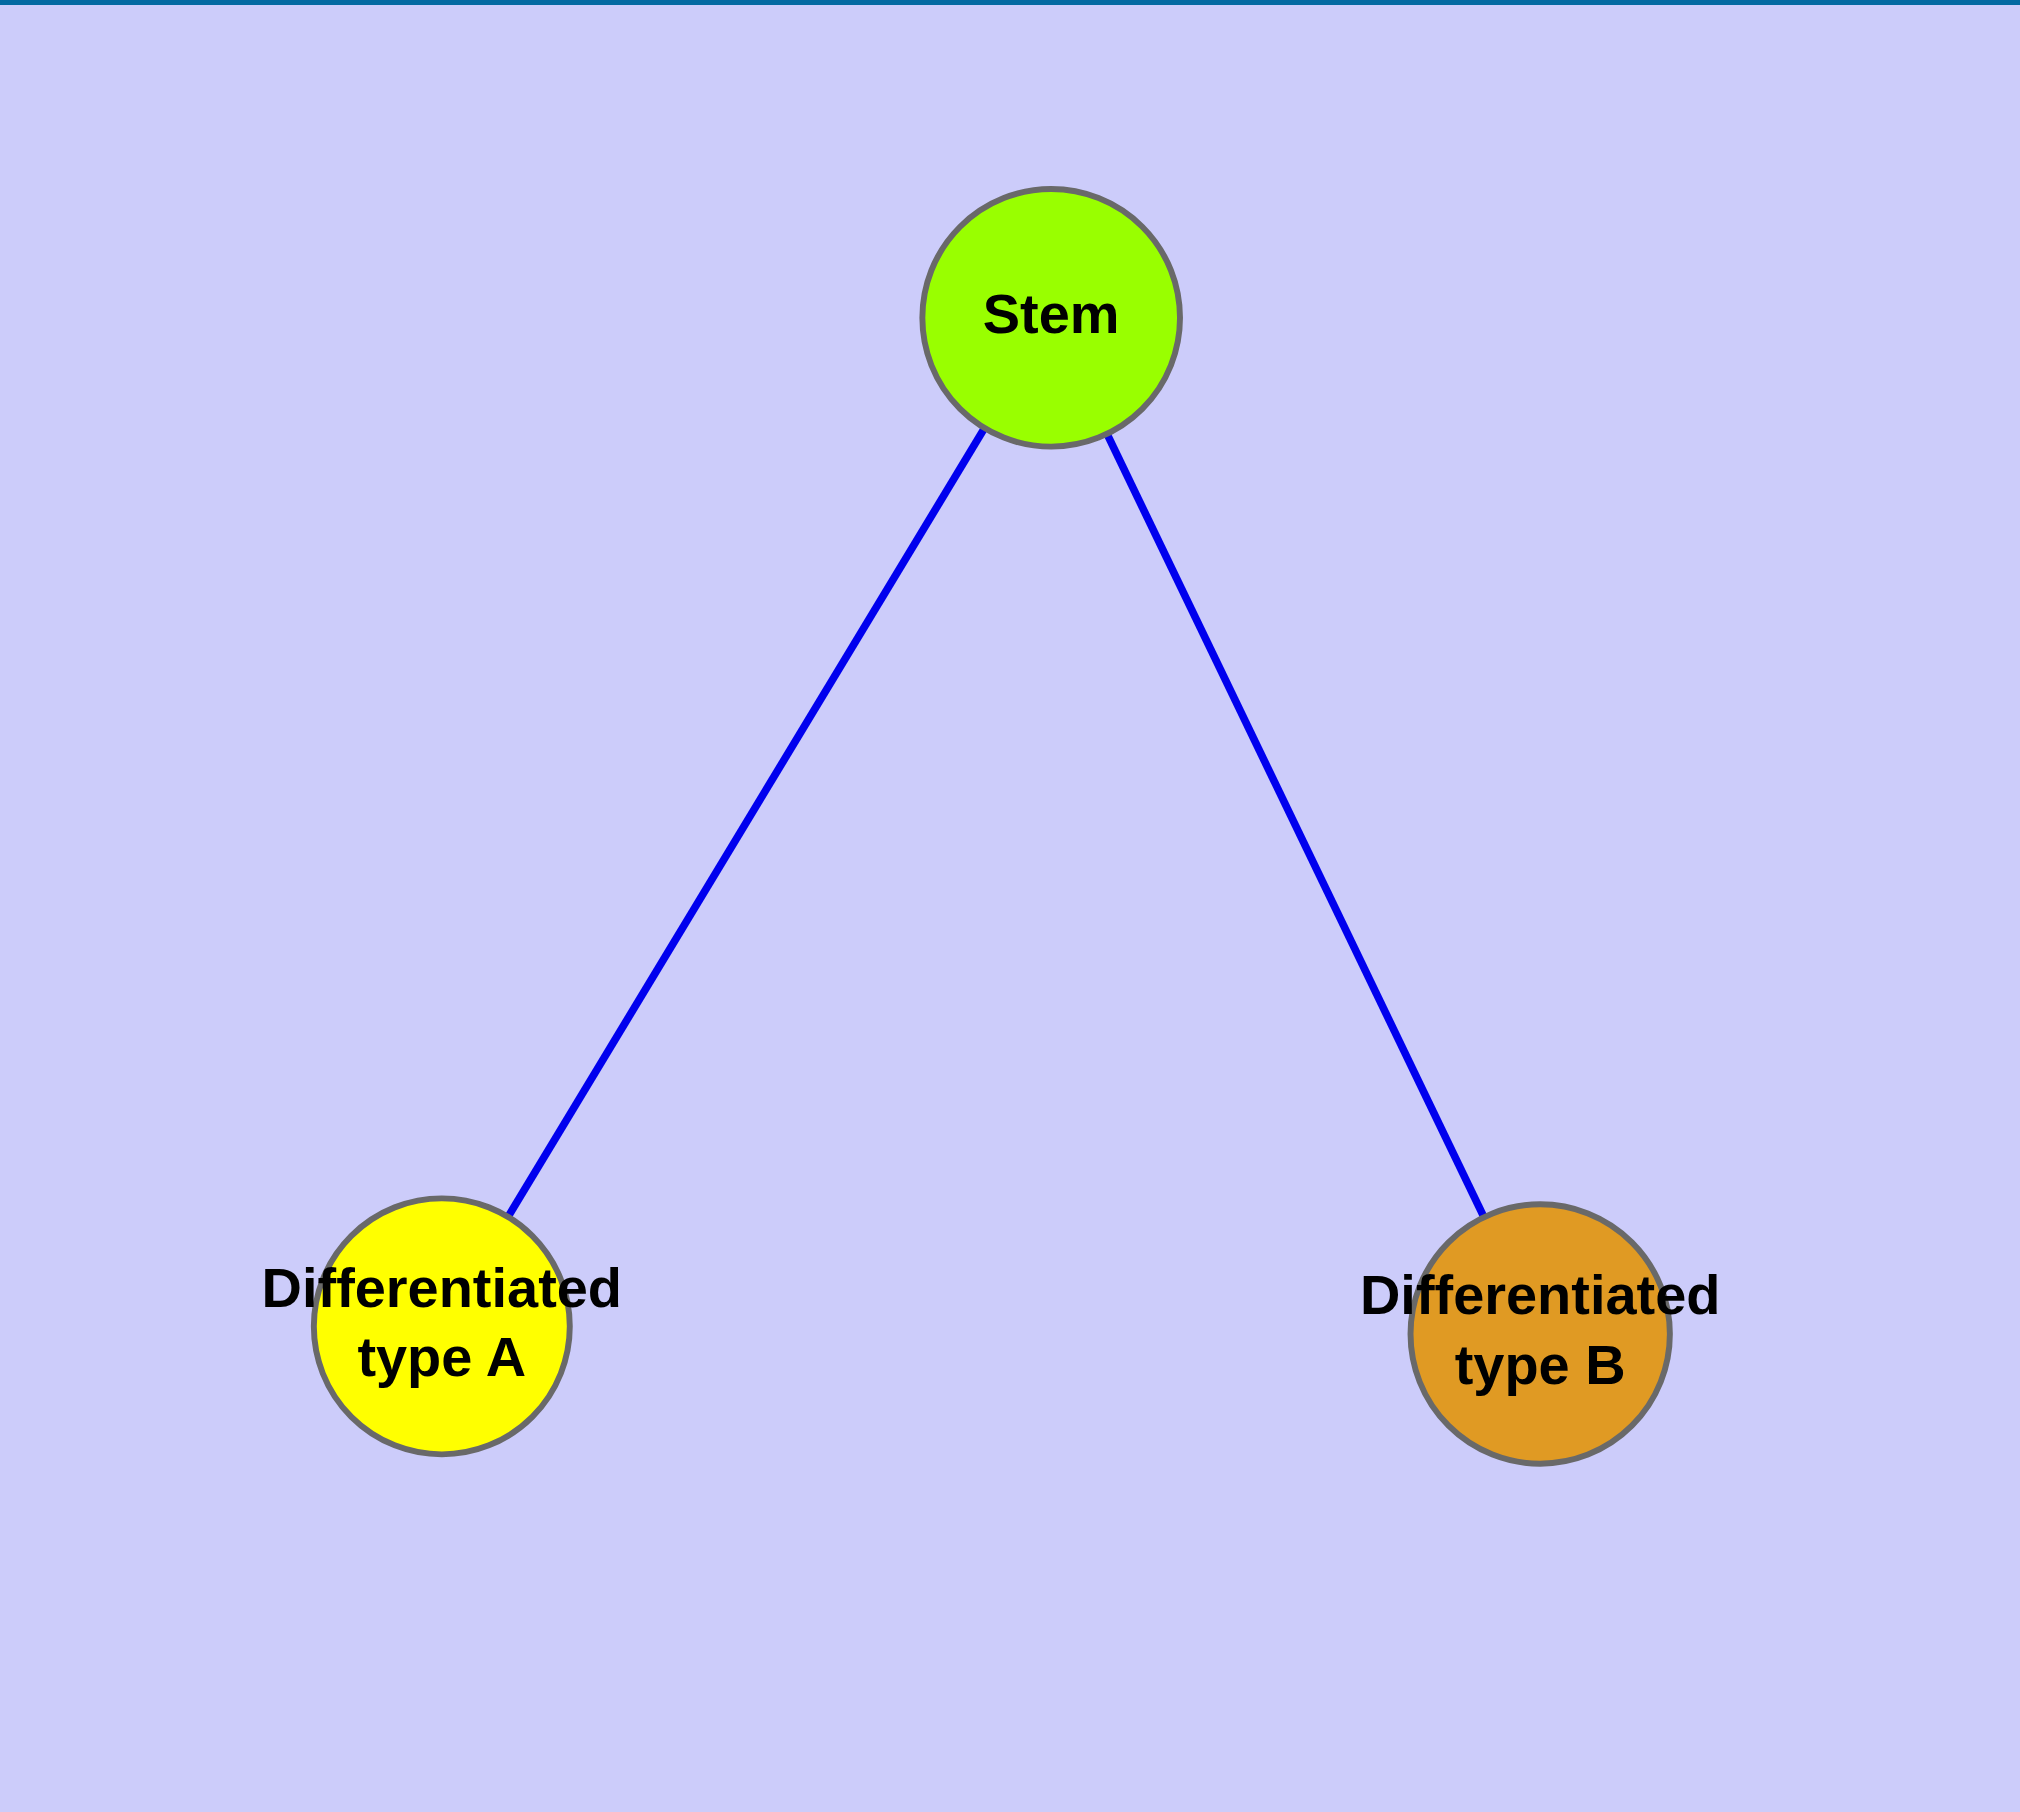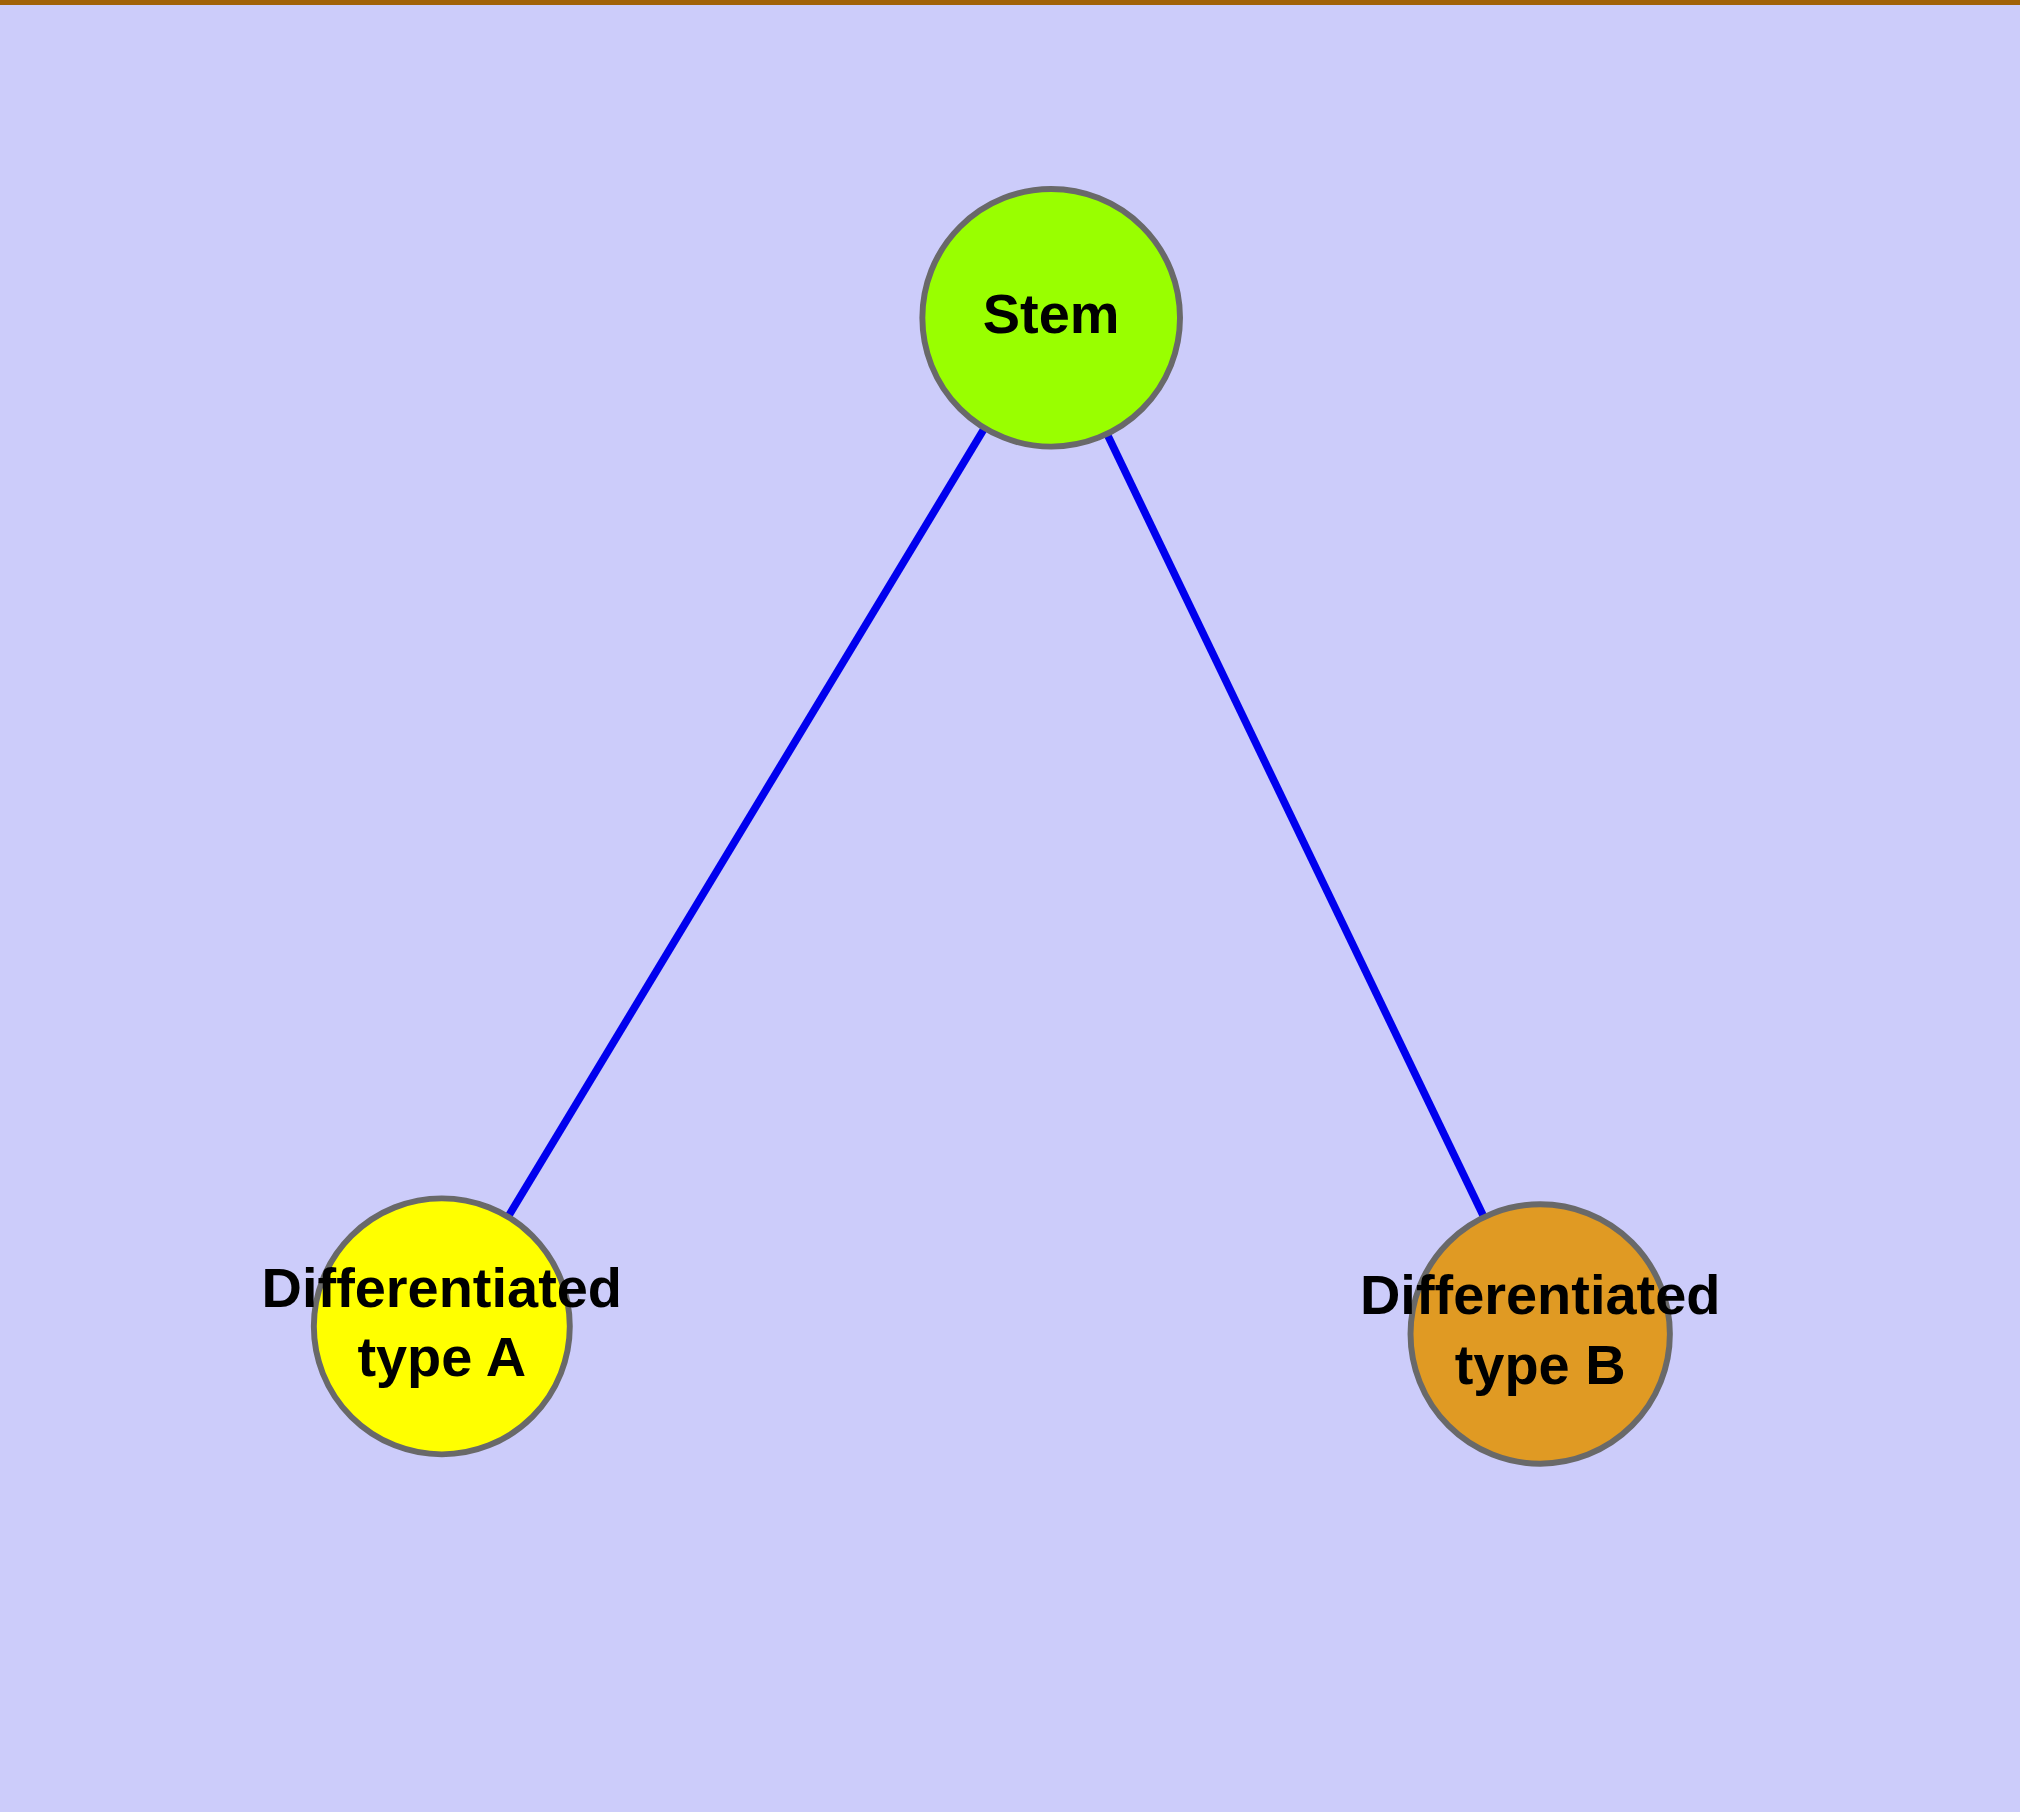--- a/index.html
+++ b/index.html
@@ -6,21 +6,21 @@
   html, body {
     margin: 0;
     padding: 0;
     background: #ffffff;
   }
   #canvas {
     position: relative;
     width: 2021px;
     height: 1812px;
     overflow: hidden;
-    background: #a16207;
+    background: #0369a1;
     font-family: "Liberation Sans", "DejaVu Sans", sans-serif;
   }
   #plot-background {
     position: absolute;
     left: 0;
     top: 5.1px;
     width: 2021px;
     height: 1807px;
     background: #ccccfa;
   }

